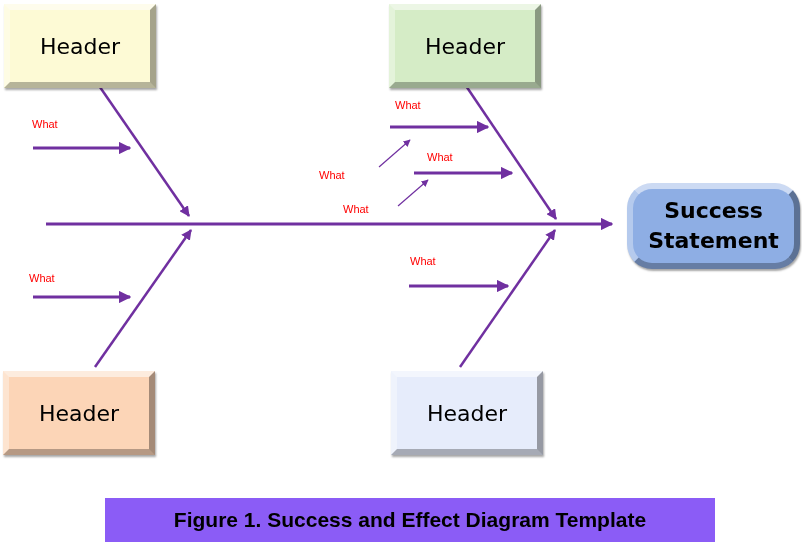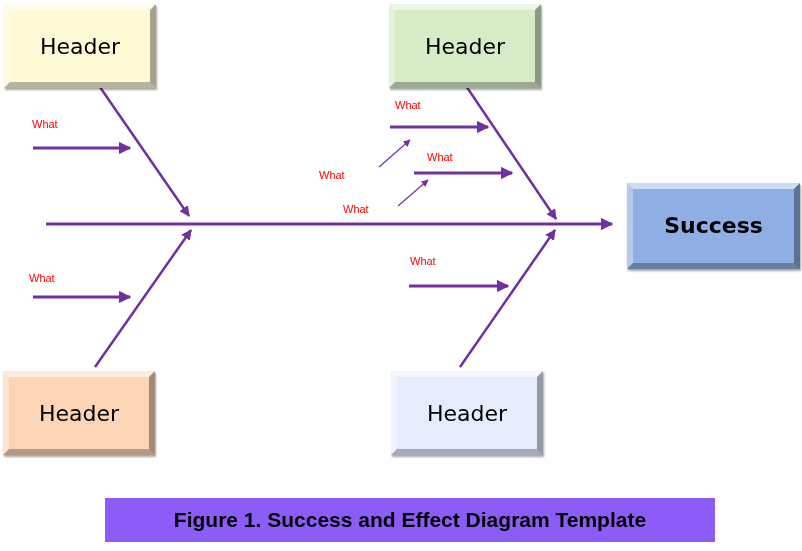--- a/index.html
+++ b/index.html
@@ -63,23 +63,24 @@
 </div>
 <div class="box hdr" id="b-tm" style="background: rgb(213, 236, 198);">
   <span>Header</span>
 </div>
 <div class="box hdr" id="b-bl" style="background: rgb(252, 213, 183);">
   <span>Header</span>
 </div>
 <div class="box hdr" id="b-bm" style="background: rgb(230, 236, 251);">
   <span>Header</span>
 </div>
-<div class="box" id="b-succ" style="background: rgb(142, 174, 228);">
+<div class="box" id="b-succ" style="background: rgb(142, 174, 228); border-radius: 25px;">
   <div>
     <div>Success</div>
+    <div>Statement</div>
   </div>
 </div>
 
 <div class="what" style="left: 32px; top: 118px; color: rgb(255, 0, 0);">What</div>
 <div class="what" style="left: 29px; top: 272px; color: rgb(255, 0, 0);">What</div>
 <div class="what" style="left: 395px; top: 99px; color: rgb(255, 0, 0);">What</div>
 <div class="what" style="left: 427px; top: 151px; color: rgb(255, 0, 0);">What</div>
 <div class="what" style="left: 319px; top: 169px; color: rgb(255, 0, 0);">What</div>
 <div class="what" style="left: 343px; top: 203px; color: rgb(255, 0, 0);">What</div>
 <div class="what" style="left: 410px; top: 255px; color: rgb(255, 0, 0);">What</div>

